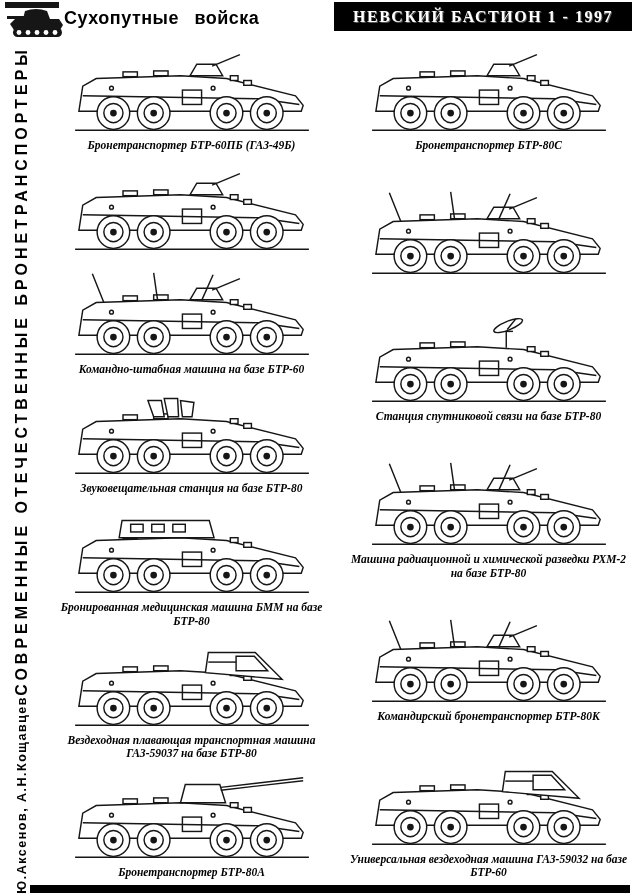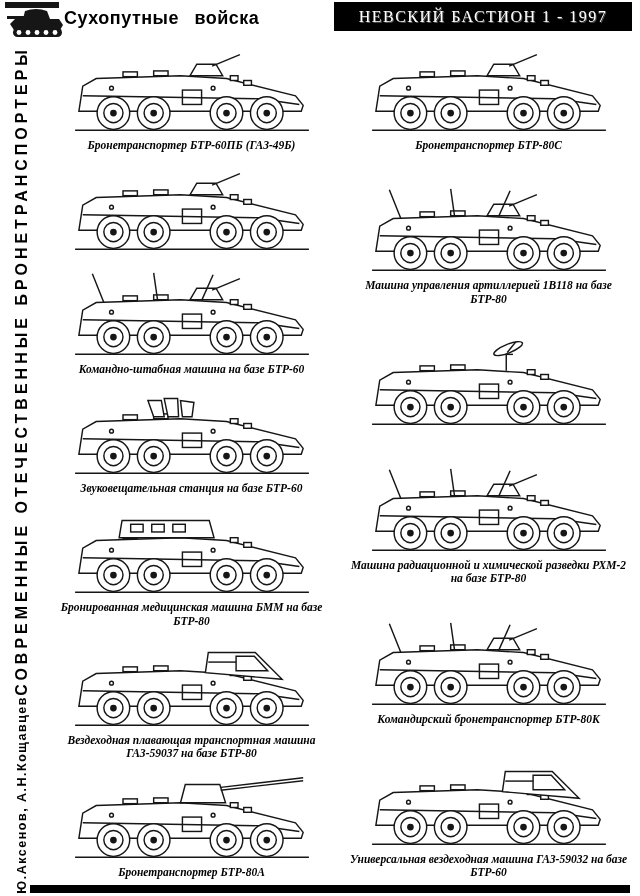--- a/index.html
+++ b/index.html
@@ -11,21 +11,21 @@
   
   .tank-icon{position:absolute;left:5px;top:2px;width:60px;height:38px;}
   .section-label{
     position:absolute;left:64px;top:8px;
     font-family:"Liberation Sans",sans-serif;font-weight:bold;
     font-size:18px;letter-spacing:.5px;word-spacing:10px;color:#000;
   }
   .masthead{
     position:absolute;left:334px;top:2px;width:298px;height:29px;
     background:#000;color:#fff;display:flex;align-items:center;justify-content:center;
-    font-family:"Liberation Serif",serif;font-weight:normal;font-size:16px;
+    font-family:"Liberation Serif",serif;font-weight:bold;font-size:16px;
     letter-spacing:1.5px;white-space:nowrap;
     text-shadow:1px 1px 0 #555;
   }
   
   .sidebar{
     position:absolute;left:0;top:46px;bottom:14px;width:44px;
     display:flex;flex-direction:column;justify-content:space-between;align-items:center;
   }
   .vtext{writing-mode:vertical-rl;transform:rotate(180deg);white-space:nowrap;}
   .sidebar-title{
@@ -223,21 +223,21 @@
               <circle class="fd" cx="90" cy="70" r="3.5"></circle>
         <circle class="fw" cx="166" cy="70" r="17"></circle>
               <circle class="ln" cx="166" cy="70" r="10"></circle>
               <circle class="fd" cx="166" cy="70" r="3.5"></circle>
         <circle class="fw" cx="208" cy="70" r="17"></circle>
               <circle class="ln" cx="208" cy="70" r="10"></circle>
               <circle class="fd" cx="208" cy="70" r="3.5"></circle>
       </g>
       <line class="ln" x1="8" y1="88" x2="252" y2="88"></line>
     </svg>
-    <div class="vehicle-caption">Звуковещательная станция на базе БТР-60</div>
+    <div class="vehicle-caption">Звуковещательная станция на базе БТР-80</div>
   </div>
         <div class="vehicle-cell">
     <svg class="vehicle-svg" viewBox="0 0 260 96" xmlns="http://www.w3.org/2000/svg">
 
       <path class="fw" d="M12,68 L16,42 L30,34 L118,31 L166,34 L238,52 L246,62 L244,68 Z"></path>
       <polyline class="ln" points="16,52 200,55 242,61"></polyline>
       <rect class="ln" x="120" y="46" width="20" height="15"></rect>
       <rect class="fw" x="58" y="27" width="15" height="5"></rect>
       <rect class="fw" x="90" y="26" width="15" height="5"></rect>
       <rect class="fw" x="170" y="31" width="8" height="5"></rect>
@@ -415,21 +415,20 @@
               <circle class="fd" cx="90" cy="70" r="3.5"></circle>
         <circle class="fw" cx="166" cy="70" r="17"></circle>
               <circle class="ln" cx="166" cy="70" r="10"></circle>
               <circle class="fd" cx="166" cy="70" r="3.5"></circle>
         <circle class="fw" cx="208" cy="70" r="17"></circle>
               <circle class="ln" cx="208" cy="70" r="10"></circle>
               <circle class="fd" cx="208" cy="70" r="3.5"></circle>
       </g>
       <line class="ln" x1="8" y1="88" x2="252" y2="88"></line>
     </svg>
-    <div class="vehicle-caption">Машина управления артиллерией 1В118 на базе БТР-80</div>
   </div>
         <div class="vehicle-cell">
     <svg class="vehicle-svg" viewBox="0 0 260 96" xmlns="http://www.w3.org/2000/svg">
 
       <path class="fw" d="M12,68 L16,42 L30,34 L118,31 L166,34 L238,52 L246,62 L244,68 Z"></path>
       <polyline class="ln" points="16,52 200,55 242,61"></polyline>
       <rect class="ln" x="120" y="46" width="20" height="15"></rect>
       <rect class="fw" x="58" y="27" width="15" height="5"></rect>
       <rect class="fw" x="90" y="26" width="15" height="5"></rect>
       <rect class="fw" x="170" y="31" width="8" height="5"></rect>
@@ -453,20 +452,21 @@
               <circle class="fd" cx="90" cy="70" r="3.5"></circle>
         <circle class="fw" cx="166" cy="70" r="17"></circle>
               <circle class="ln" cx="166" cy="70" r="10"></circle>
               <circle class="fd" cx="166" cy="70" r="3.5"></circle>
         <circle class="fw" cx="208" cy="70" r="17"></circle>
               <circle class="ln" cx="208" cy="70" r="10"></circle>
               <circle class="fd" cx="208" cy="70" r="3.5"></circle>
       </g>
       <line class="ln" x1="8" y1="88" x2="252" y2="88"></line>
     </svg>
+    <div class="vehicle-caption">Станция спутниковой связи на базе БТР-80</div>
   </div>
         <div class="vehicle-cell">
     <svg class="vehicle-svg" viewBox="0 0 260 96" xmlns="http://www.w3.org/2000/svg">
 
       <path class="fw" d="M12,68 L16,42 L30,34 L118,31 L166,34 L238,52 L246,62 L244,68 Z"></path>
       <polyline class="ln" points="16,52 200,55 242,61"></polyline>
       <rect class="ln" x="120" y="46" width="20" height="15"></rect>
       <rect class="fw" x="58" y="27" width="15" height="5"></rect>
       <rect class="fw" x="90" y="26" width="15" height="5"></rect>
       <rect class="fw" x="170" y="31" width="8" height="5"></rect>

